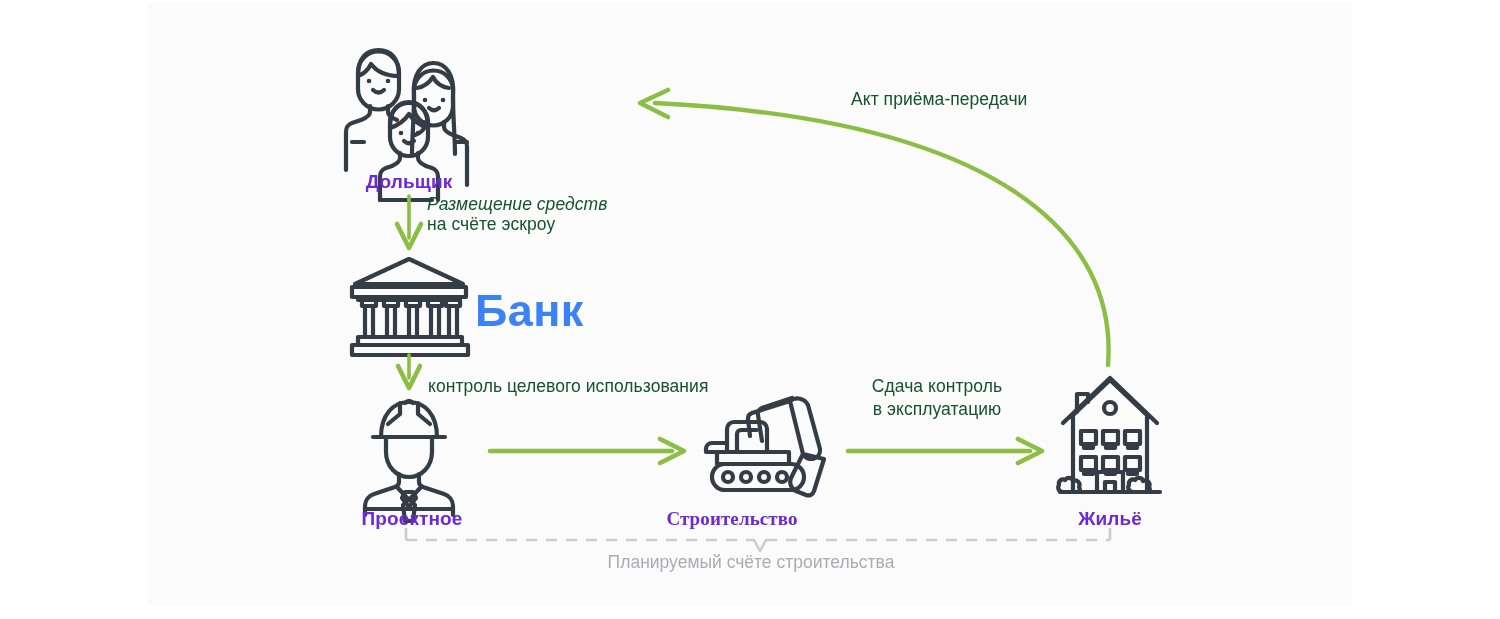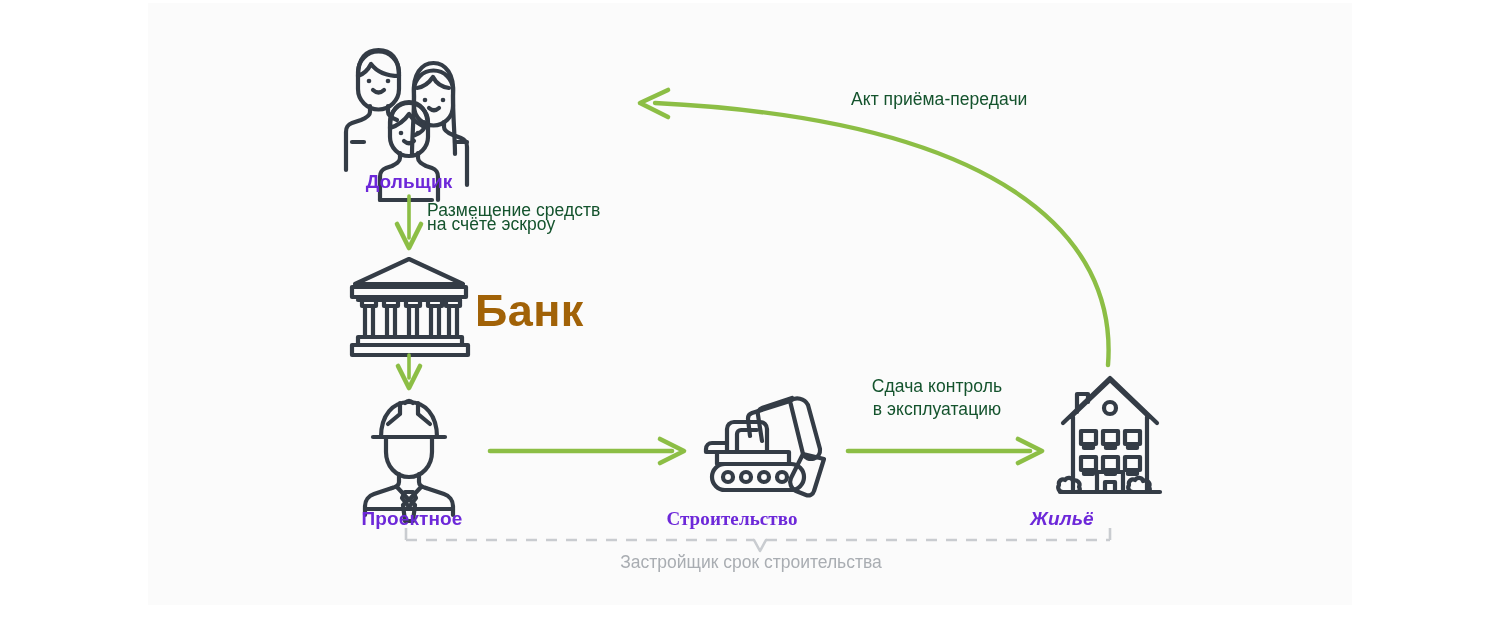--- a/index.html
+++ b/index.html
@@ -45,21 +45,21 @@
     font-weight: 700;
     letter-spacing: .1px;
   }
   .edge-label {
     color: #14532d;
     font-size: 17.5px;
     font-weight: 400;
     letter-spacing: .05px;
   }
   .bank-title {
-    color: #a16207;
+    color: #3b82f6;
     font-size: 45px;
     font-weight: 700;
     letter-spacing: .4px;
   }
   .span-label {
     color: #a9adb2;
     font-size: 17.5px;
     font-weight: 400;
   }
   .ctr { text-align: center; transform: translateX(-50%); }
@@ -255,32 +255,33 @@
       <path d="M766 540 h344" stroke-dasharray="11 9"></path>
       <path d="M406 540 v-12" stroke-dasharray="0"></path>
       <path d="M1110 540 v-12" stroke-dasharray="0"></path>
       <path d="M754 540 L760 551 L766 540" stroke-dasharray="0" stroke-linejoin="round" stroke-linecap="round"></path>
     </g>
 
   </svg>
 
   <div class="lbl node-label ctr" style="left:409px; top:170px;">Дольщик</div>
 
-  <div class="lbl edge-label" style="left:427px; top:200px;">Размещение средств</div>
+  <div class="lbl edge-label" style="left:427px; top:194px;font-style:italic;">Размещение средств</div>
   <div class="lbl edge-label" style="left:427px; top:214px;">на счёте эскроу</div>
 
   <div class="lbl bank-title" style="left:475px; top:284px;">Банк</div>
 
+  <div class="lbl edge-label" style="left:428px; top:376px;">контроль целевого использования</div>
 
   <div class="lbl node-label ctr" style="left:412px; top:507px;">Проектное</div>
 
   <div class="lbl node-label ctr" style="left:732px; top:507px;font-family:Liberation Serif, serif;">Строительство</div>
 
   <div class="lbl edge-label ctr" style="left:937px; top:376px;">Сдача контроль</div>
   <div class="lbl edge-label ctr" style="left:937px; top:399px;">в эксплуатацию</div>
 
-  <div class="lbl node-label ctr" style="left:1062px; top:507px;font-style:italic;">Жильё</div>
+  <div class="lbl node-label ctr" style="left:1110px; top:507px;">Жильё</div>
 
   <div class="lbl edge-label" style="left:851px; top:89px;">Акт приёма-передачи</div>
 
-  <div class="lbl span-label ctr" style="left:751px; top:552px;">Застройщик срок строительства</div>
+  <div class="lbl span-label ctr" style="left:751px; top:552px;">Планируемый счёте строительства</div>
 
 </div>
 
 </body></html>

